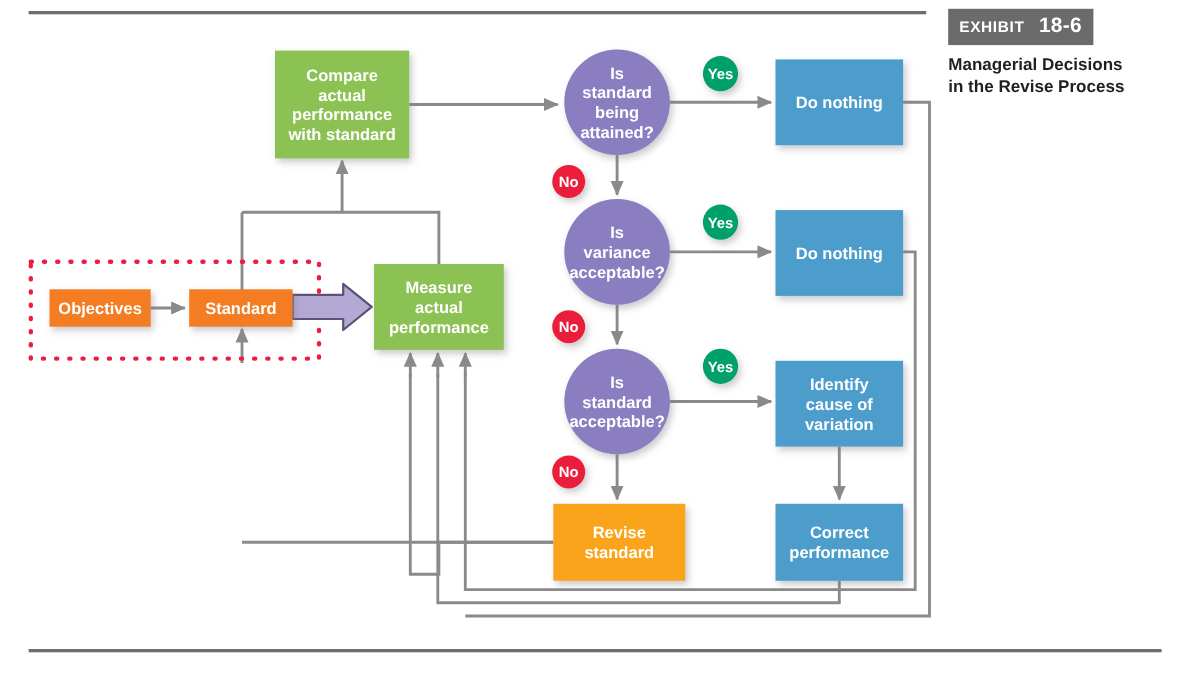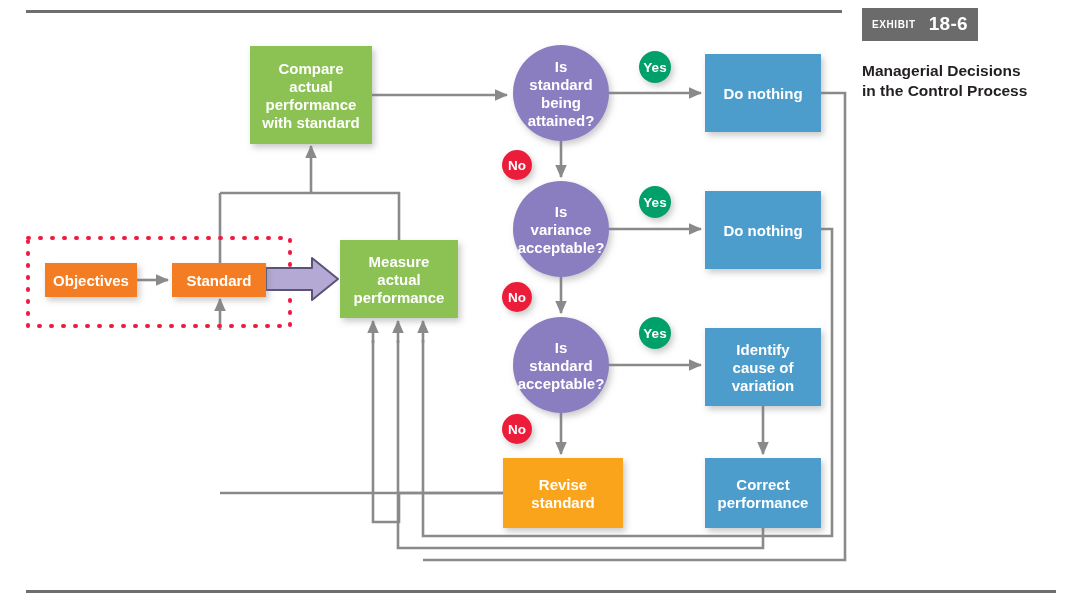--- a/index.html
+++ b/index.html
@@ -9,25 +9,25 @@
 
   
   .rule{position:absolute;background:#6e6e6e;height:3px;}
   .rule.top{left:26px;top:10px;width:816px;}
   .rule.bottom{left:26px;top:590px;width:1030px;}
 
   
   .exhibit{position:absolute;left:862px;top:8px;width:200px;}
   .exhibit-tag{background:#6b6b6b;color:#fff;padding:5px 10px 6px 10px;
       display:inline-block;white-space:nowrap;}
-  .exhibit-tag .word{font-size:10px;font-weight:bold;letter-spacing:.6px;
+  .exhibit-tag .word{font-size:14px;font-weight:bold;letter-spacing:.6px;
       vertical-align:middle;}
   .exhibit-tag .num{font-size:19px;font-weight:bold;letter-spacing:.3px;
       vertical-align:middle;margin-left:13px;}
-  .exhibit-title{margin-top:20px;color:#231f20;font-size:15.5px;
+  .exhibit-title{margin-top:9px;color:#231f20;font-size:15.5px;
       font-weight:bold;line-height:1.28;}
 
   
   svg#chart{position:absolute;left:0;top:0;width:1080px;height:613px;}
   .nodeText{fill:#ffffff;font-family:"Liberation Sans","DejaVu Sans",sans-serif;
       font-weight:bold;text-anchor:middle;}
   .boxText{font-size:15px;}
   .circText{font-size:15px;}
   .badgeText{font-size:13.5px;}
 </style>
@@ -38,21 +38,21 @@
 
   <div class="rule top"></div>
   <div class="rule bottom"></div>
 
   <div class="exhibit">
     <div class="exhibit-tag">
       <span class="word">EXHIBIT</span><span class="num">18-6</span>
     </div>
     <div class="exhibit-title">
       <div>Managerial Decisions</div>
-      <div>in the Control Process</div>
+      <div>in the Revise Process</div>
     </div>
   </div>
 
   <svg id="chart" viewBox="0 0 1080 613">
     <defs>
       <marker id="arrowEnd" viewBox="0 0 10 10" refX="9.2" refY="5" markerWidth="5.2" markerHeight="5.2" orient="auto-start-reverse">
         <path d="M0,0.6 L10,5 L0,9.4 z" fill="#8a8a8a"></path>
       </marker>
       <filter id="softshadow" x="-30%" y="-30%" width="170%" height="175%">
         <feDropShadow dx="2.5" dy="3.5" stdDeviation="3.2" flood-color="#7a7a7a" flood-opacity="0.40"></feDropShadow>

